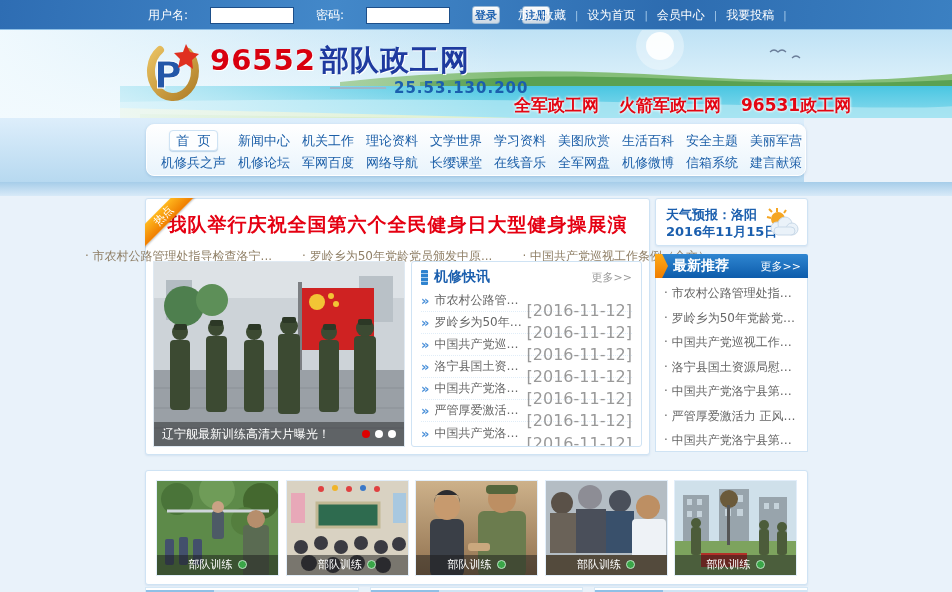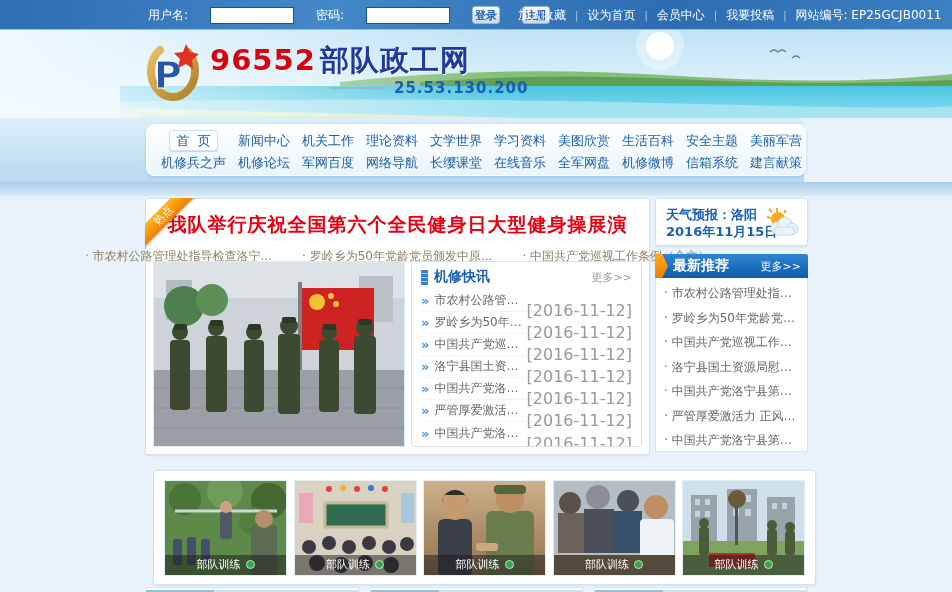--- a/index.html
+++ b/index.html
@@ -106,21 +106,21 @@
   .rec-title { flex:1; color:#fff; font-weight:bold; font-size:14px; }
   .rec-more { color:#fff; font-size:11px; text-decoration:none; margin-right:7px; }
   .rec-body { background:#fff; border:1px solid #cfe3f4; border-top:none; height:174px;
     padding:3px 8px; overflow:hidden; }
   .rec-body ul { list-style:none; }
   .rec-body li { line-height:24.5px; }
   .rec-body a { color:#666; font-size:12px; text-decoration:none; display:block; white-space:nowrap;
     overflow:hidden; text-overflow:ellipsis; }
 
   
-  .gallery { position:absolute; left:8px; top:272px; width:663px; height:115px;
+  .gallery { position:absolute; left:0; top:272px; width:663px; height:115px;
     display:flex; align-items:center; justify-content:space-between; padding:9px 10px; }
   .gallery figure { position:relative; width:123px; height:96px; overflow:hidden;
     border:1px solid #e2eefa; cursor:pointer; }
   .gallery figcaption { position:absolute; left:0; bottom:0; width:100%; height:20px;
     background:rgba(25,25,25,.5); color:#fff; font-size:11px; display:flex; align-items:center;
     justify-content:center; gap:5px; }
   .logo-dot { width:9px; height:9px; border-radius:50%; background:#3aa648; border:1px solid #bfe3c6; }
 
   
   .next-row { position:absolute; left:0; top:389px; width:663px; display:flex; gap:11px; }
@@ -142,21 +142,20 @@
   </div>
   <div class="top-links">
     <a href="#">加入收藏</a>
     <span class="sep">|</span>
     <a href="#">设为首页</a>
     <span class="sep">|</span>
     <a href="#">会员中心</a>
     <span class="sep">|</span>
     <a href="#">我要投稿</a>
     <span class="sep">|</span>
-    <span>网站编号: EP25GCJB0011</span>
   </div>
 </div>
 
 <div class="header">
   <svg class="bg" width="952" height="88" viewBox="0 0 952 88">
     <defs>
       <linearGradient id="sky" x1="0" y1="0" x2="0" y2="1">
         <stop offset="0" stop-color="#bfe2f5"></stop>
           <stop offset="1" stop-color="#eef9fd"></stop>
       </linearGradient>
@@ -198,20 +197,25 @@
     <div class="title-block">
       <div class="site-title">
         <span class="num">96552</span><span class="name">部队政工网</span>
       </div>
       <div class="site-ip">
         <span class="dash"></span>
         <span>25.53.130.200</span>
       </div>
     </div>
   </div>
+  <div class="header-links">
+    <a href="#">全军政工网</a>
+    <a href="#">火箭军政工网</a>
+    <a href="#">96531政工网</a>
+  </div>
 </div>
 
 <div class="navband">
   <div class="navpanel">
     <div class="navgrid">
       <a href="#" class="active">首  页</a>
       <a href="#">新闻中心</a>
       <a href="#">机关工作</a>
       <a href="#">理论资料</a>
       <a href="#">文学世界</a>
@@ -280,20 +284,28 @@
             </g>
             <g fill="#2c3826">
               <rect x="20" y="62" width="13" height="6" rx="2"></rect>
               <rect x="56" y="58" width="13" height="6" rx="2"></rect>
               <rect x="94" y="62" width="13" height="6" rx="2"></rect>
               <rect x="128" y="55" width="14" height="6" rx="2"></rect>
               <rect x="169" y="62" width="13" height="6" rx="2"></rect>
               <rect x="204" y="57" width="14" height="6" rx="2"></rect>
             </g>
           </svg>
+          <div class="slider-bar">
+            <span class="slider-caption">辽宁舰最新训练高清大片曝光！</span>
+            <span class="dots">
+              <i class="active"></i>
+              <i></i>
+              <i></i>
+            </span>
+          </div>
         </div>
         <div class="newsbox">
           <div class="news-head">
             <span class="bar-icon"></span>
             <span class="news-title">机修快讯</span>
             <a href="#" class="news-more">更多&gt;&gt;</a>
           </div>
           <ul class="news-list">
             <li>
               <span class="news-arrow">»</span>

